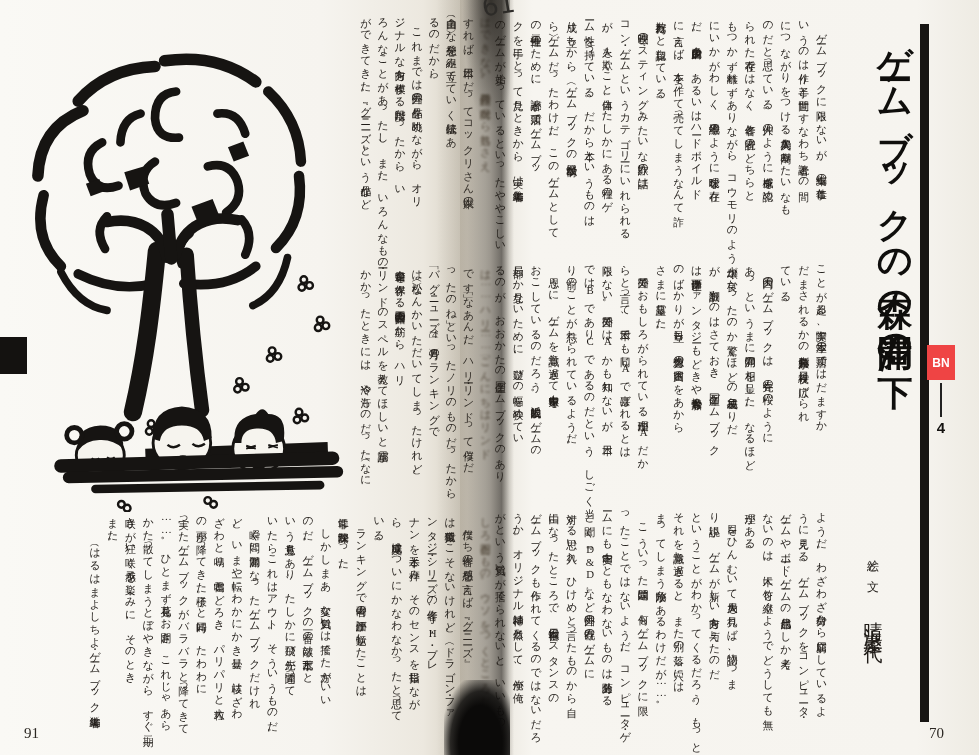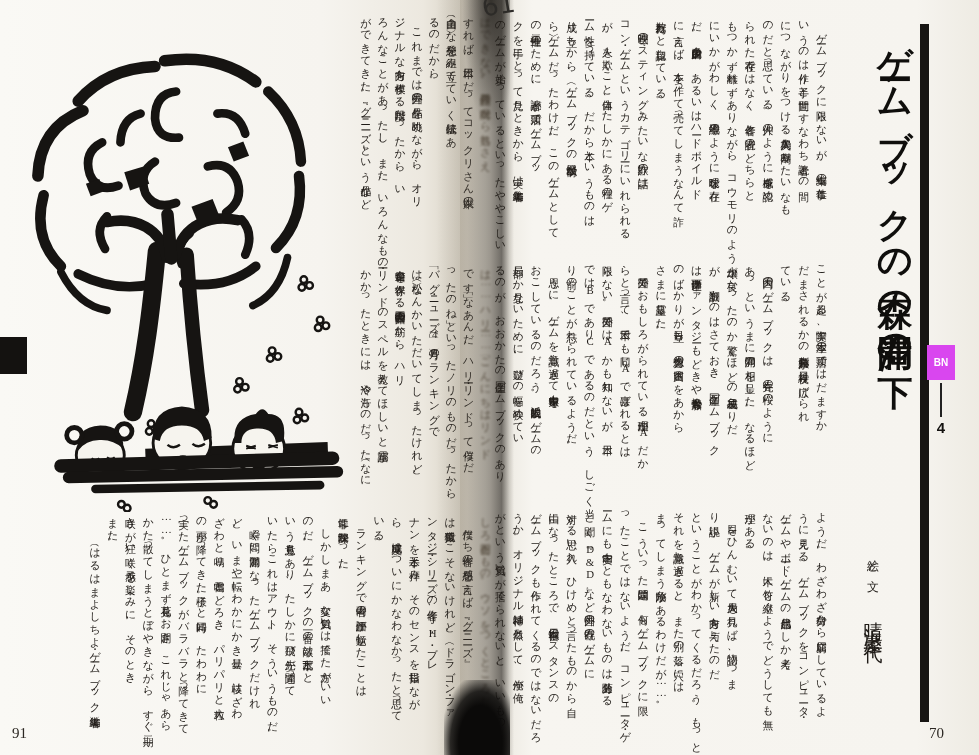--- a/index.html
+++ b/index.html
@@ -34,32 +34,32 @@
   .rb2{left:488px;top:258px;width:342px;height:252px;}
   .rb3{left:488px;top:505px;width:342px;height:250px;}
   .lb1{left:356px;top:10px;width:138px;height:252px;}
   .lb2{left:356px;top:262px;width:138px;height:252px;}
   .lb3{left:85px;top:510px;width:409px;height:245px;}
   
   .title{left:856px;top:20px;width:62px;height:480px;writing-mode:vertical-rl;
     font-family:"Liberation Sans",sans-serif;font-weight:bold;font-size:35px;
     color:#0f0e0c;letter-spacing:1px;z-index:3;}
   .title-rule{left:920px;top:24px;width:9px;height:698px;background:#171513;z-index:3;}
-  .bn{left:927px;top:345px;width:28px;height:35px;background:#d946ef;color:#fff;
-    font-family:"Liberation Sans",sans-serif;font-weight:bold;font-size:10px;
+  .bn{left:927px;top:345px;width:28px;height:35px;background:#ef4444;color:#fff;
+    font-family:"Liberation Sans",sans-serif;font-weight:bold;font-size:12px;
     display:flex;align-items:center;justify-content:center;z-index:3;}
   .bn-line{left:940px;top:383px;width:2px;height:34px;background:#222;z-index:3;}
   .bn-num{left:928px;top:419px;width:26px;text-align:center;color:#141210;
     font:bold 15px "Liberation Sans",sans-serif;z-index:3;}
   .byline{left:860px;top:550px;height:195px;writing-mode:vertical-rl;
     text-orientation:upright;color:#201c18;z-index:3;}
   .byline-label{font-size:12px;letter-spacing:3px;}
   .byline-name{font-size:19px;letter-spacing:6px;padding-inline-start:16px;}
   .pn{font-size:15px;color:#2b2722;z-index:3;}
-  .pn-left{left:12px;top:725px;}
+  .pn-left{left:24px;top:725px;}
   .pn-right{left:929px;top:725px;}
   .hand{left:482px;top:-10px;font-family:"DejaVu Sans",sans-serif;font-size:26px;
     color:#2d2b28;transform:rotate(-9deg);z-index:7;}
   .edge-tab{left:0;top:337px;width:27px;height:37px;background:#141210;z-index:3;}
   .illo{left:4px;top:32px;z-index:2;}
 </style>
 </head>
 <body>
 
 <div class="canvas">

